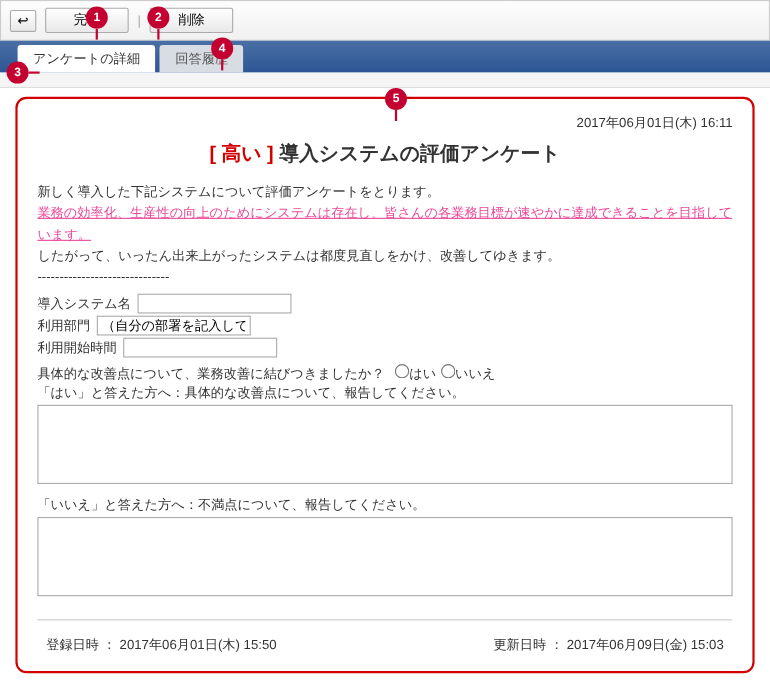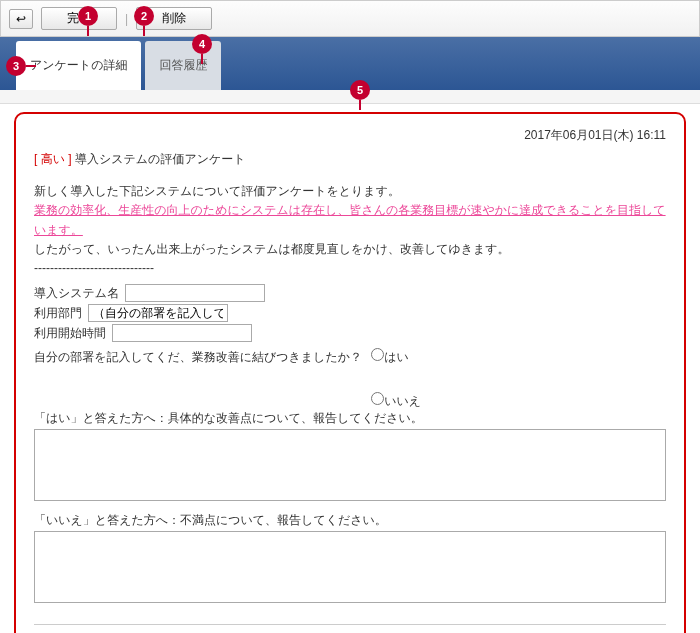--- a/index.html
+++ b/index.html
@@ -2,36 +2,36 @@
 <html><head>
 <meta charset="utf-8">
 <style>
   * { box-sizing: border-box; margin: 0; padding: 0; }
   body { font-family: "MS PGothic", "Hiragino Sans", Meiryo, sans-serif; font-size: 12px; background: #fff; color: #333; width: 700px; }
   .toolbar { padding: 6px 8px; display: flex; align-items: center; gap: 8px; border: 1px solid #ccc; background: linear-gradient(#fdfdfd,#f1f1f1); }
   .btn { border: 1px solid #aaa; background: linear-gradient(#fff,#e8e8e8); padding: 2px 25px; font-size: 12px; border-radius: 2px; cursor: pointer; }
   .btn-icon { padding: 2px 6px; }
   .divider { color: #aaa; }
   .tabbar { background: linear-gradient(#4a6fa5,#2c5694); padding: 4px 0 0 16px; display: flex; gap: 4px; }
-  .tab { padding: 16px 14px; font-size: 12px; border-radius: 3px 3px 0 0; cursor: pointer; }
+  .tab { padding: 4px 14px; font-size: 12px; border-radius: 3px 3px 0 0; cursor: pointer; }
   .tab.active { background: #fff; color: #333; }
   .tab.inactive { background: #d8dde4; color: #555; }
   .subbar { background: #f5f5f5; height: 14px; border-bottom: 1px solid #ddd; }
   .content-wrap { padding: 8px 14px 10px 14px; }
   .content { border: 2px solid #d40000; border-radius: 10px; padding: 12px 18px 8px 18px; position: relative; }
   .meta-right { text-align: right; color: #333; line-height: 1.6; margin-bottom: 6px; }
-  .title { text-align: left; font-weight: normal; font-size: 12px; margin: 6px 0 14px; }
+  .title { text-align: center; font-weight: bold; font-size: 18px; margin: 6px 0 14px; }
   .title .tag { color: #d40000; }
   .desc { line-height: 1.6; margin-bottom: 6px; }
   .desc .blue { color: #ec4899; text-decoration: underline; }
   .form-row { display: flex; align-items: center; gap: 6px; margin: 2px 0; }
   .form-row label { white-space: nowrap; font-family: Liberation Mono, monospace; }
   .form-row input[type=text] { border: 1px solid #aaa; padding: 1px 4px; font-size: 12px; width: 140px; }
   .q { margin-top: 6px; }
-  .radio-group { display: inline-flex; gap: 26px; margin-left: 6px; flex-direction: column; }
+  .radio-group { display: inline-flex; gap: 4px; margin-left: 6px; }
   textarea { width: 100%; height: 72px; border: 1px solid #aaa; resize: none; font-size: 12px; margin: 2px 0 8px; }
   .footer-meta { border-top: 1px solid #ccc; margin-top: 10px; padding: 10px 8px 4px; line-height: 2; }
   .footer-row1 { display: flex; justify-content: space-between; }
   .badge { position: absolute; width: 20px; height: 20px; border-radius: 50%; background: #c3002f; color: #fff; font-size: 11px; font-weight: bold; display: flex; align-items: center; justify-content: center; z-index: 20; }
   .badge::after { content: ""; position: absolute; width: 2px; height: 10px; background: #c3002f; top: 20px; }
   .badge.b1 { top: 6px; left: 78px; }
   .badge.b2 { top: 6px; left: 134px; }
   .badge.b3 { top: 56px; left: 6px; } .badge.b3::after { width:10px; height:2px; top:9px; left:20px; }
   .badge.b4 { top: 34px; left: 192px; }
   .badge.b5 { top: 80px; left: 350px; }
@@ -86,21 +86,21 @@
     <div class="form-row">
       <label>利用部門</label>
       <input type="text" value="（自分の部署を記入してくだ" style="">
     </div>
     <div class="form-row">
       <label>利用開始時間</label>
       <input type="text" style="">
     </div>
 
     <div class="q">
-      <span>自分の部署を記入してくだ、業務改善に結びつきましたか？</span>
+      <span>具体的な改善点について、業務改善に結びつきましたか？</span>
       <span class="radio-group">
         <label><input type="radio" name="q1" style=""><span>はい</span></label>
         <label><input type="radio" name="q1" style=""><span>いいえ</span></label>
       </span>
     </div>
 
     <div>「はい」と答えた方へ：具体的な改善点について、報告してください。</div>
     <textarea style=""></textarea>
 
     <div>「いいえ」と答えた方へ：不満点について、報告してください。</div>

